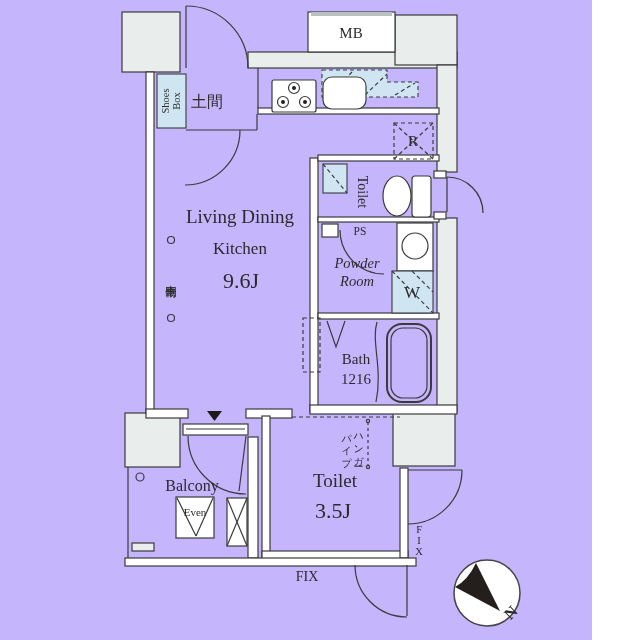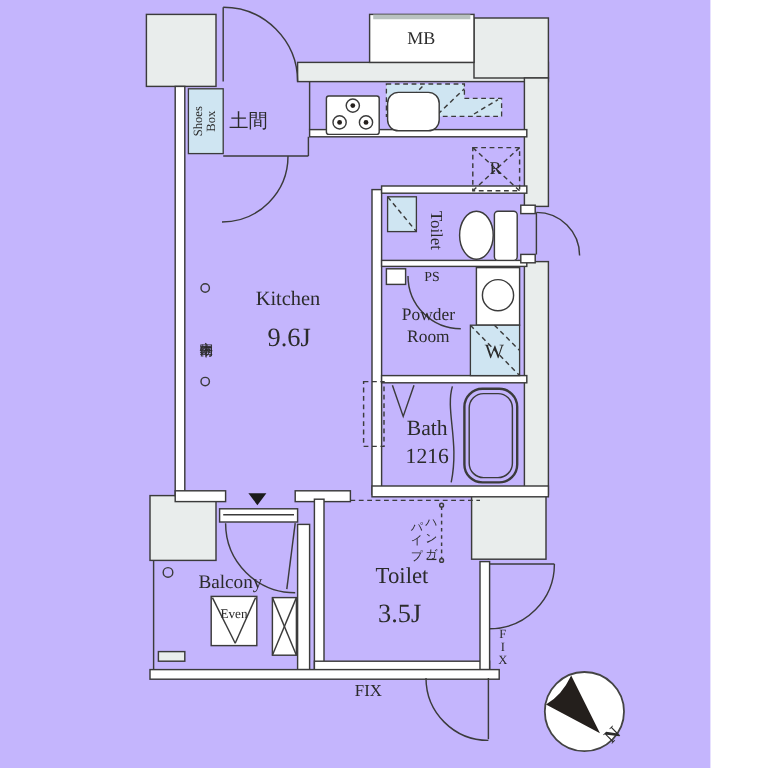--- a/index.html
+++ b/index.html
@@ -139,25 +139,26 @@
   <path class="dk" d="M476,563 Q468,580 455,587 L500,611 Z"></path>
 </svg>
 
 <div class="lbl" style="left:351px;top:33px;font-size:15px;">MB</div>
 <div class="lbl ml" style="left:171px;top:101px;font-size:10.5px;line-height:1.05;transform:translate(-50%,-50%) rotate(-90deg);">Shoes
 Box</div>
 <div class="lbl" style="left:207px;top:102px;font-size:16px;">土間</div>
 <div class="lbl" style="left:413px;top:141px;font-size:15px;">R</div>
 <div class="lbl" style="left:362px;top:192px;font-size:14px;transform:translate(-50%,-50%) rotate(90deg);">Toilet</div>
 <div class="lbl" style="left:360px;top:231px;font-size:11.5px;">PS</div>
-<div class="lbl ml" style="left:357px;top:272px;font-size:14.5px;">Powder
+<div class="lbl ml" style="left:357px;top:272px;font-size:14.5px;font-style:italic;">Powder
 Room</div>
 <div class="lbl" style="left:412px;top:293px;font-size:17px;">W</div>
-<div class="lbl ml" style="left:356px;top:369px;font-size:18px;line-height:1.3;">Bath
+<div class="lbl ml" style="left:356px;top:369px;font-size:15px;line-height:1.3;">Bath
 1216</div>
+<div class="lbl" style="left:240px;top:217px;font-size:19px;">Living Dining</div>
 <div class="lbl" style="left:240px;top:249px;font-size:17px;">Kitchen</div>
 <div class="lbl" style="left:241px;top:281px;font-size:22px;">9.6J</div>
 <div class="lbl vrt" style="left:170px;top:278px;font-size:11px;letter-spacing:1px;">室内物干</div>
 <div class="lbl vrt ml" style="left:352px;top:444px;font-size:10px;line-height:1.2;">ハンガー
 パイプ</div>
 <div class="lbl" style="left:335px;top:481px;font-size:19px;">Toilet</div>
 <div class="lbl" style="left:333px;top:511px;font-size:22px;">3.5J</div>
 <div class="lbl" style="left:192px;top:486px;font-size:16px;">Balcony</div>
 <div class="lbl" style="left:195px;top:513px;font-size:11px;text-align:right;">Even</div>
 <div class="lbl" style="left:307px;top:577px;font-size:14px;">FIX</div>

